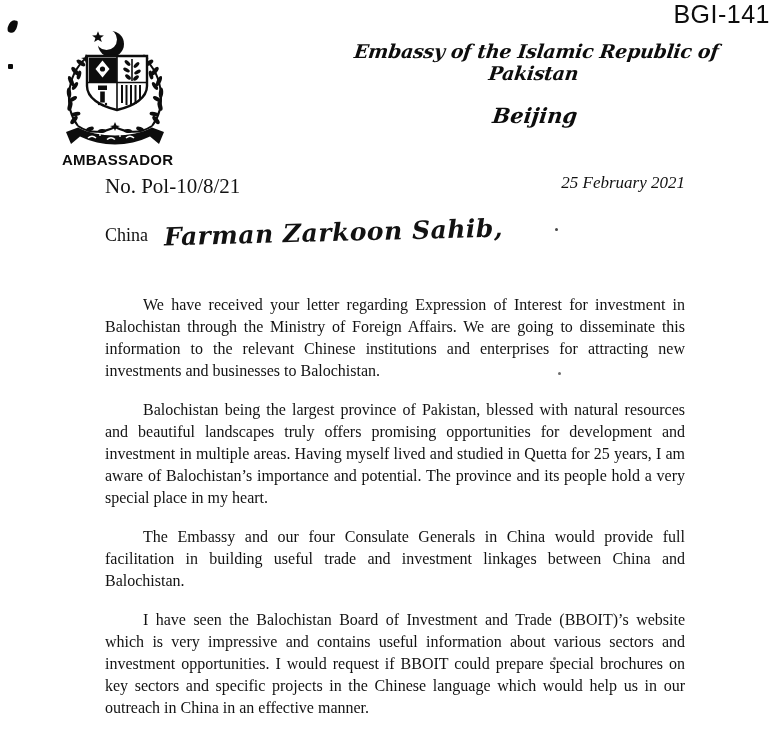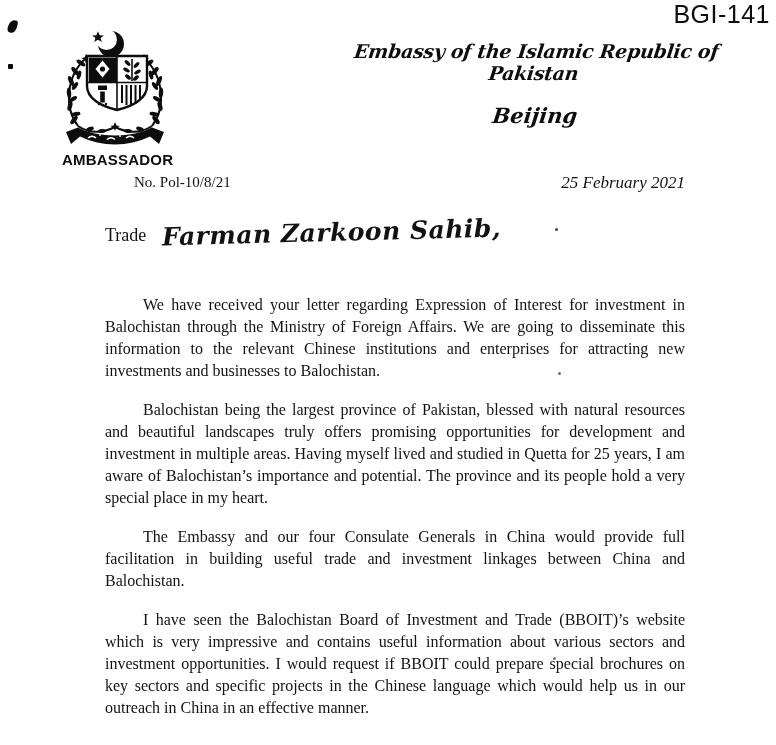--- a/index.html
+++ b/index.html
@@ -35,21 +35,21 @@
   }
   .letterhead .org{
     font-size:19px;letter-spacing:-0.3px;
     transform:skewX(-7deg);
   }
   .letterhead .city{
     margin-top:19px;font-size:21px;
     transform:skewX(-7deg);
   }
   
-  .ref-number{position:absolute;left:105px;top:174px;font-size:15px;margin-left:29px;}
+  .ref-number{position:absolute;left:105px;top:174px;font-size:21px;}
   .letter-date{position:absolute;right:91px;top:173px;font-size:17px;font-style:italic;}
   
   .salutation{position:absolute;left:105px;top:218px;white-space:nowrap;}
   .salutation .dear{font-size:18px;vertical-align:baseline;}
   .salutation .handwritten{
     display:inline-block;
     margin-left:16px;
     font-family:"DejaVu Serif",serif;
     font-style:italic;font-weight:600;
     font-size:25px;letter-spacing:0.5px;
@@ -170,21 +170,21 @@
 
   <div class="letterhead">
     <div class="org">Embassy of the Islamic Republic of Pakistan</div>
     <div class="city">Beijing</div>
   </div>
 
   <div class="ref-number">No. Pol-10/8/21</div>
   <div class="letter-date">25 February 2021</div>
 
   <div class="salutation">
-    <span class="dear">Trade</span><span class="handwritten">Farman Zarkoon Sahib,</span>
+    <span class="dear">China</span><span class="handwritten">Farman Zarkoon Sahib,</span>
   </div>
 
   <div class="letter-body">
     <p>We have received your letter regarding Expression of Interest for investment in Balochistan through the Ministry of Foreign Affairs. We are going to disseminate this information to the relevant Chinese institutions and enterprises for attracting new investments and businesses to Balochistan.</p>
     <p>Balochistan being the largest province of Pakistan, blessed with natural resources and beautiful landscapes truly offers promising opportunities for development and investment in multiple areas. Having myself lived and studied in Quetta for 25 years, I am aware of Balochistan’s importance and potential. The province and its people hold a very special place in my heart.</p>
     <p>The Embassy and our four Consulate Generals in China would provide full facilitation in building useful trade and investment linkages between China and Balochistan.</p>
     <p>I have seen the Balochistan Board of Investment and Trade (BBOIT)’s website which is very impressive and contains useful information about various sectors and investment opportunities. I would request if BBOIT could prepare special brochures on key sectors and specific projects in the Chinese language which would help us in our outreach in China in an effective manner.</p>
   </div>
 
 </div>

